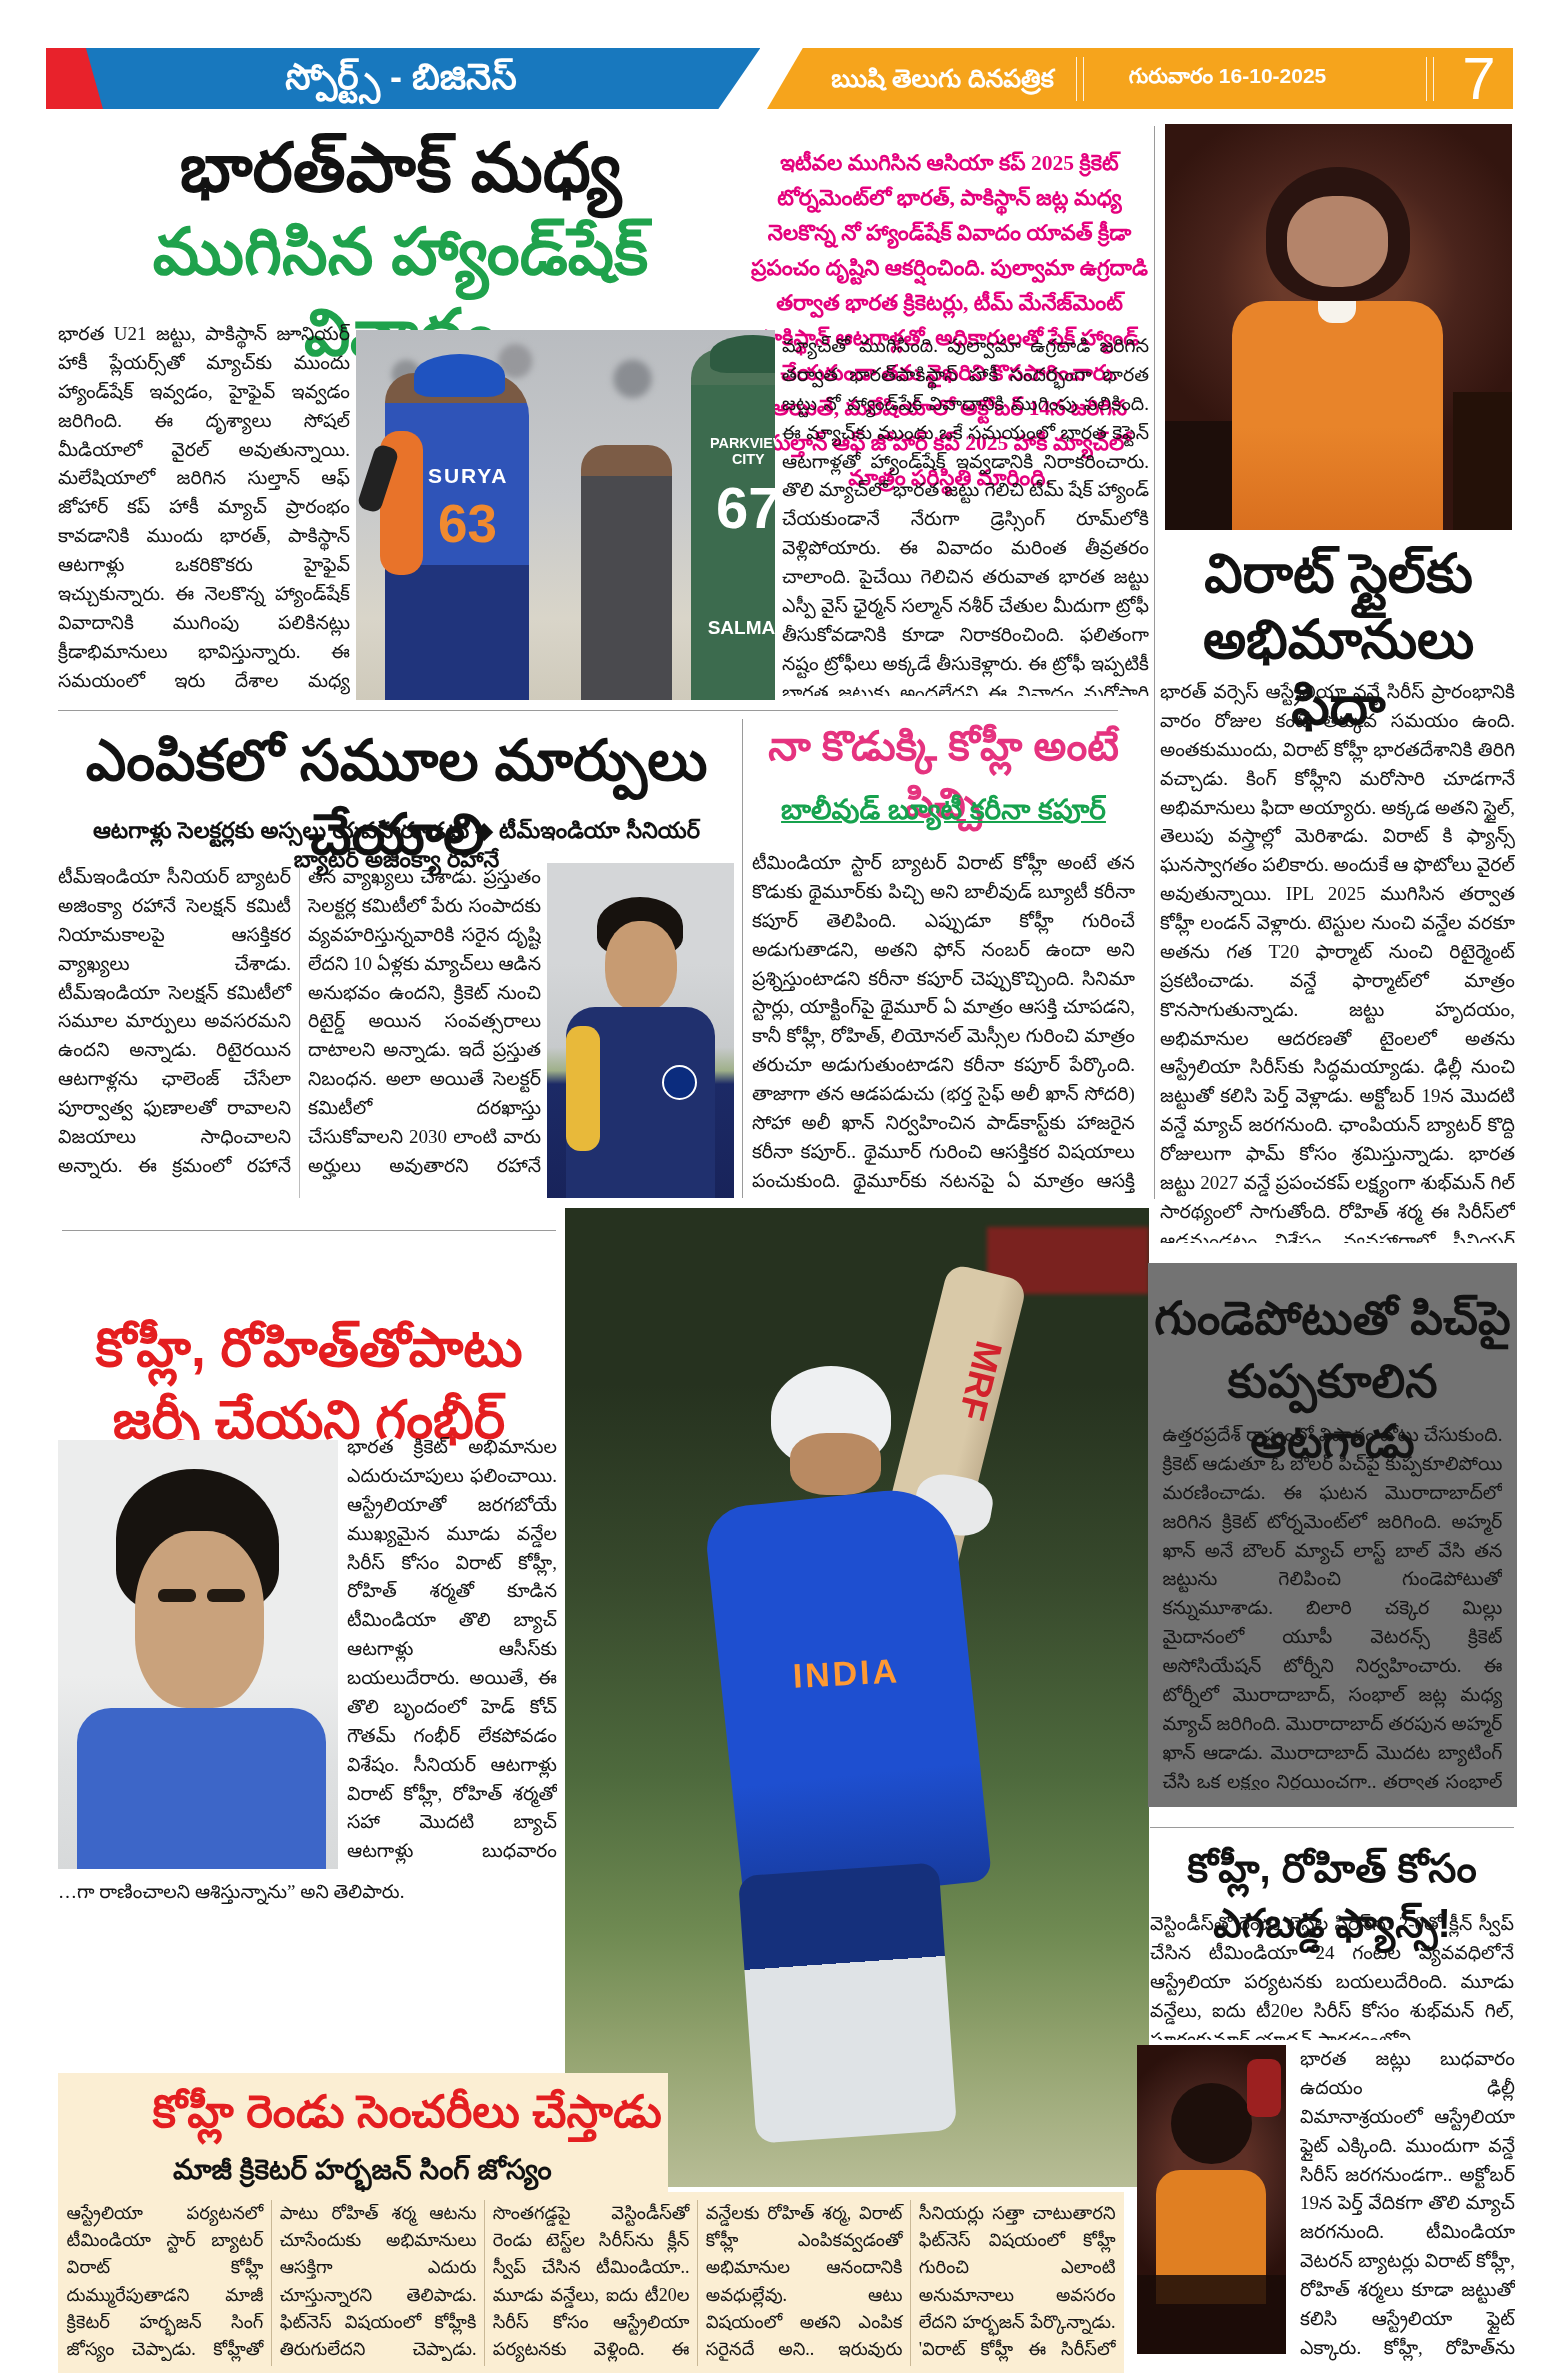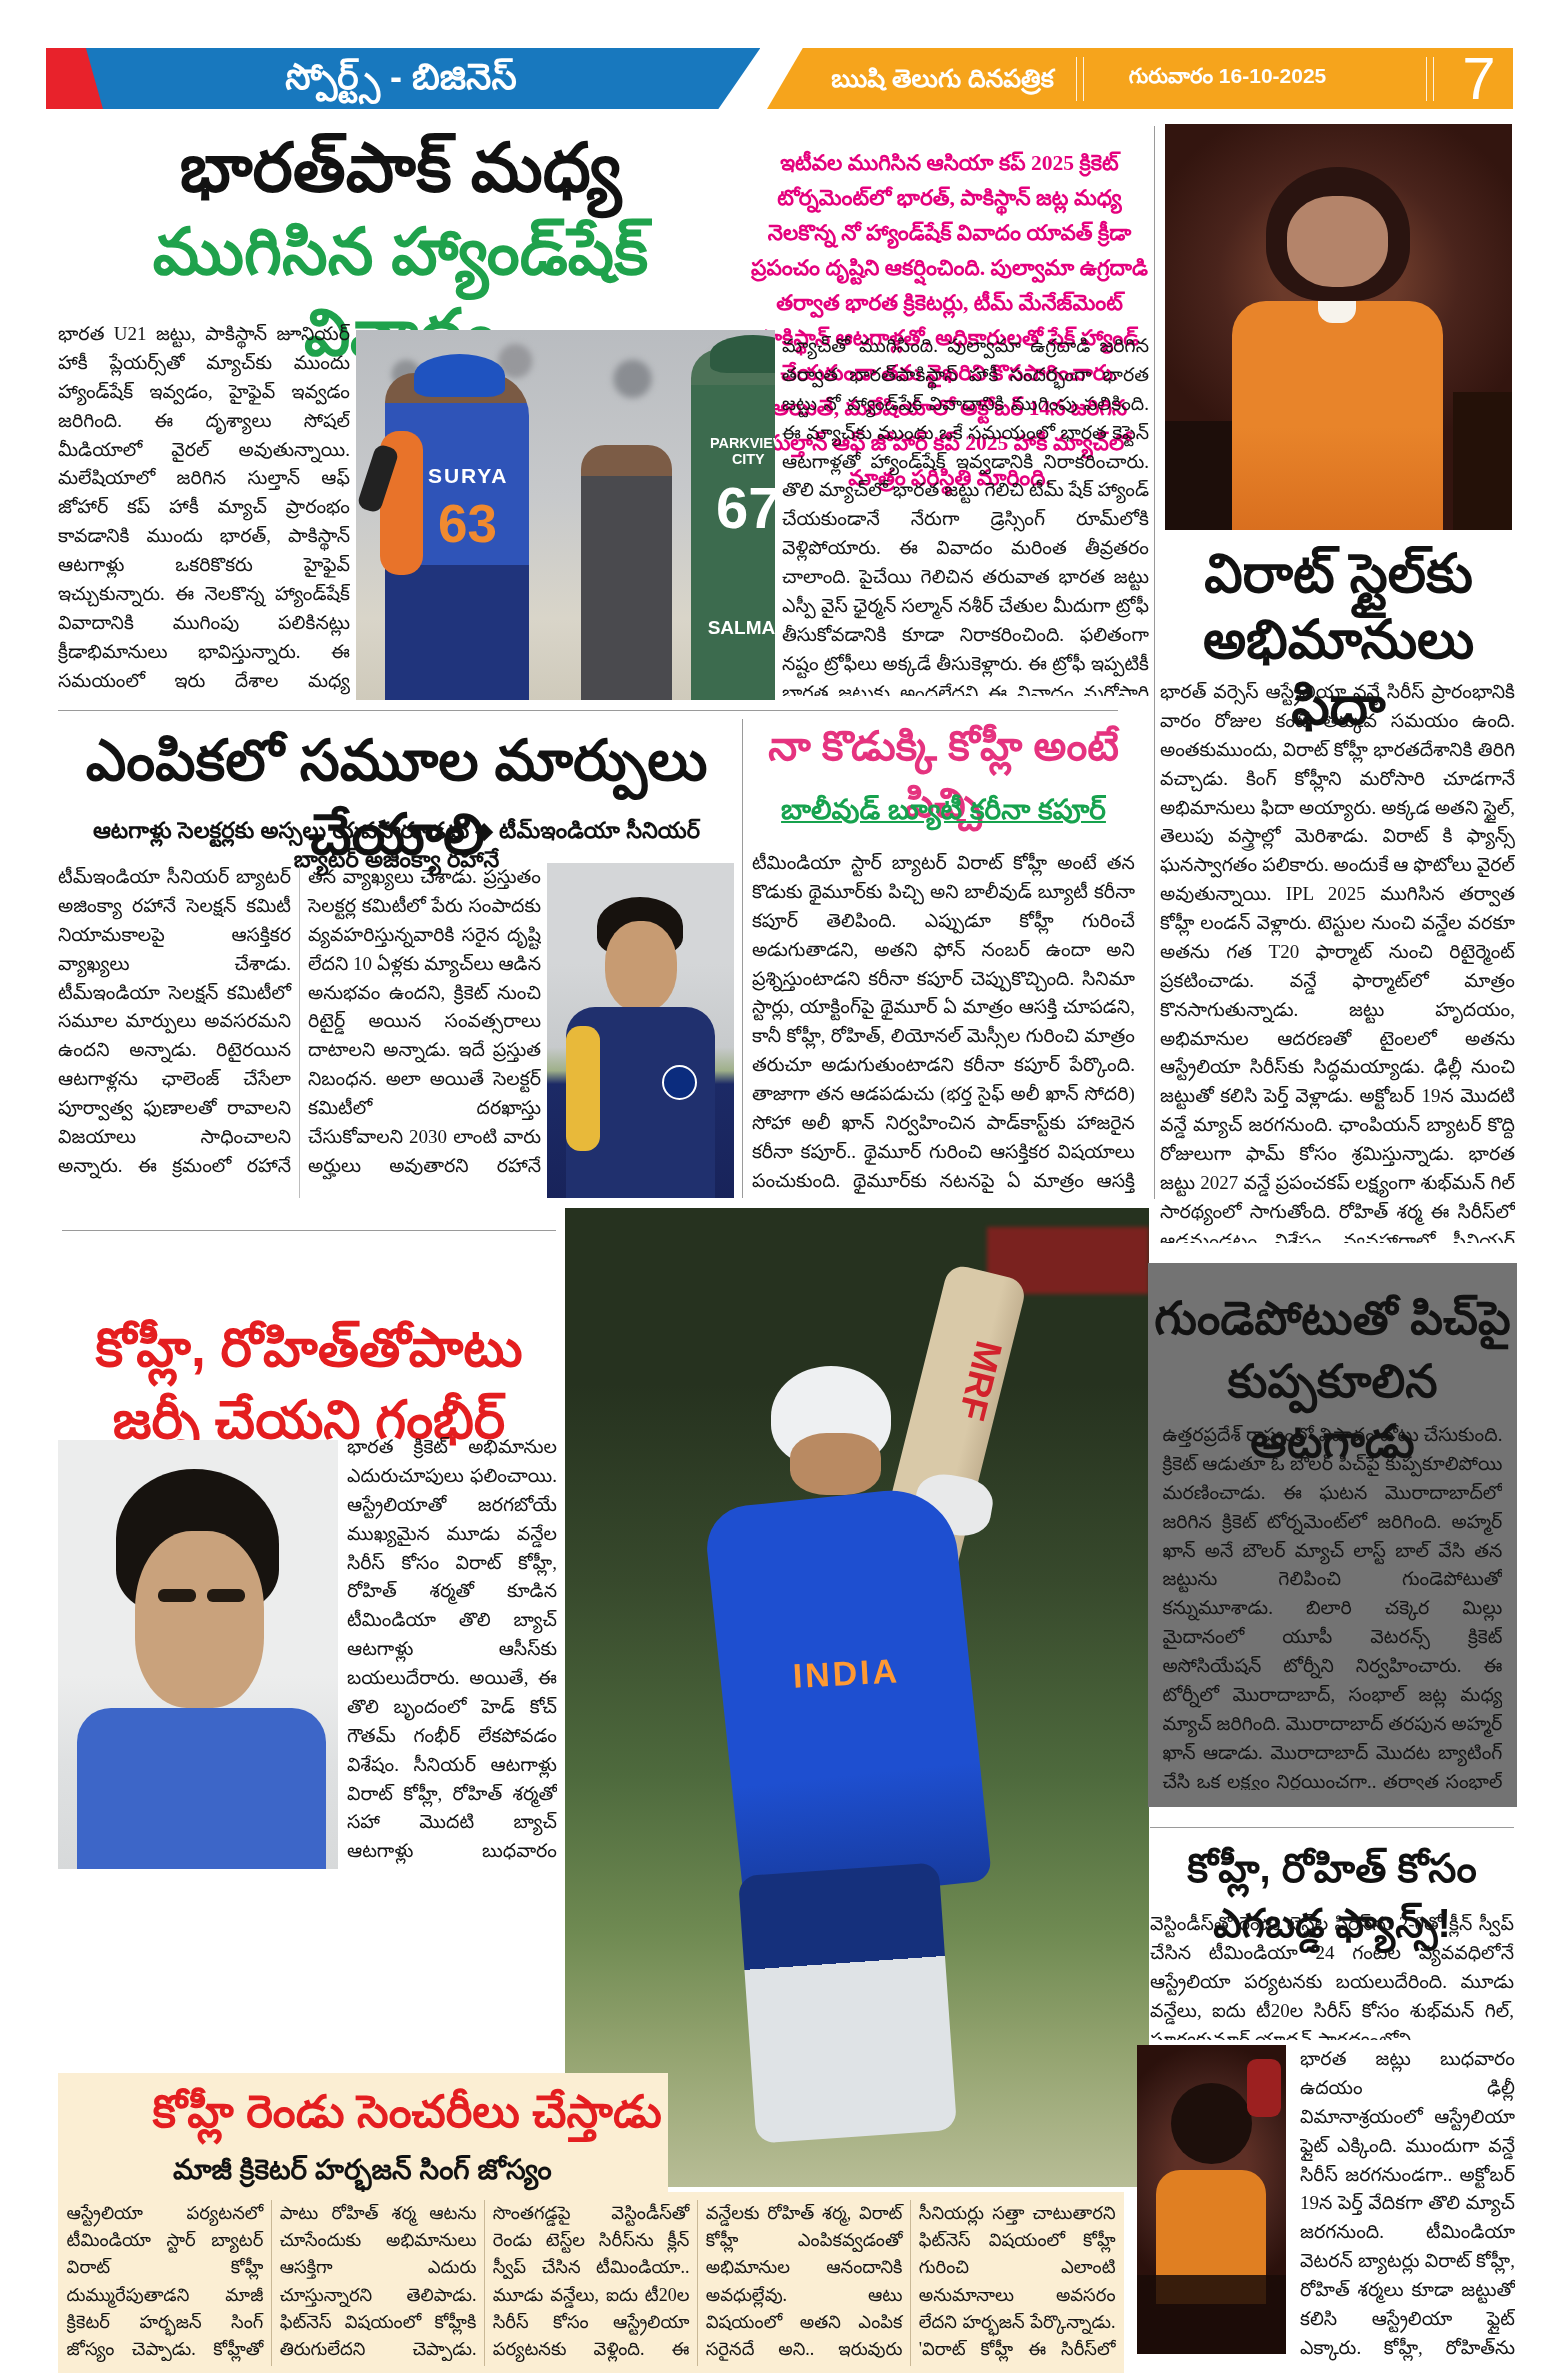--- a/index.html
+++ b/index.html
@@ -144,20 +144,21 @@
        linear-gradient(180deg,#eceded 0 55%,#dfe1e2 75%,#d7d9da 100%);">
     <div class="abs" style="left:58px;top:29px;width:163px;height:144px;background:#17130f;border-radius:48% 52% 30% 30%;"></div>
     <div class="abs" style="left:77px;top:91px;width:129px;height:177px;background:#c9a27c;border-radius:44% 44% 40% 40%;">
       <div class="abs" style="left:23px;top:58px;width:38px;height:12.5px;background:#221a12;border-radius:5.8px;"></div>
       <div class="abs" style="left:72px;top:58px;width:38px;height:12.5px;background:#221a12;border-radius:5.8px;"></div>
     </div>
     <div class="abs" style="left:19px;top:268px;width:249px;height:161px;background:#3d66c8;border-radius:34px 34px 0 0;"></div>
   </div>
 
   <div class="abs jtext" style="left:347px;top:1433px;width:210px;height:436px;overflow:hidden;">భారత క్రికెట్ అభిమానుల ఎదురుచూపులు ఫలించాయి. ఆస్ట్రేలియాతో జరగబోయే ముఖ్యమైన మూడు వన్డేల సిరీస్ కోసం విరాట్ కోహ్లీ, రోహిత్ శర్మతో కూడిన టీమిండియా తొలి బ్యాచ్ ఆటగాళ్లు ఆసీస్‌కు బయలుదేరారు. అయితే, ఈ తొలి బృందంలో హెడ్ కోచ్ గౌతమ్ గంభీర్ లేకపోవడం విశేషం. సీనియర్ ఆటగాళ్లు విరాట్ కోహ్లీ, రోహిత్ శర్మతో సహా మొదటి బ్యాచ్ ఆటగాళ్లు బుధవారం (అక్టోబర్ 15, 2025) ఉదయం ఢిల్లీలోని ఇందిరా గాంధీ అంతర్జాతీయ విమానాశ్రయం నుంచి ఆస్ట్రేలియాకు పయనమయ్యారు. జట్టు సభ్యులు: విరాట్ కోహ్లీ, రోహిత్ శర్మ, శ్రేయస్ అయ్యర్, అక్షర్ పటేల్, అర్షదీప్ సింగ్, ప్రసిధ్ కృష్ణ తదితరులు ఈ బ్యాచ్‌లో ఆస్ట్రేలియాకు వెళ్లారు. టీమిండియాకు హెడ్ కోచ్ గౌతమ్ గంభీర్, కోచింగ్ సిబ్బందితో కలిసి మరో బ్యాచ్‌లో ఆస్ట్రేలియాకు పయనం కానున్నారు. ఈ సిరీస్‌కు ముందు, టీమిండియా ఆస్ట్రేలియాతో టెస్ట్ సిరీస్‌లో 20తో క్లీన్‌స్వీప్ చేసింది. ఈ టెస్ట్ సిరీస్ మంగళవారం (అక్టోబర్ 14) ముగియడంతో, అందులో పాల్గొన్న ఆటగాళ్లకు తరువాత రోజు ప్రయాణానికి సిద్ధమయ్యారు…</div>
+  <div class="abs jtext" style="left:58px;top:1878px;width:500px;height:38px;overflow:hidden;">…గా రాణించాలని ఆశిస్తున్నాను” అని తెలిపారు.</div>
 
   <div class="photo" style="left:565px;top:1208px;width:584px;height:979px;background:
        linear-gradient(180deg,#26321f 0 18%,#37492c 38%,#4e6a3d 58%,#6f8a52 74%,#93a36f 86%,#b8bd96 100%);">
     <div class="abs" style="left:422px;top:19px;width:162px;height:67px;background:#8f1f1f;opacity:.8;filter:blur(1.9px);"></div>
 
     <div class="abs" style="left:206px;top:158px;width:120px;height:101px;background:#eef0f2;border-radius:50% 50% 42% 42%;"></div>
     <div class="abs" style="left:225px;top:225px;width:91px;height:62px;background:#b98a62;border-radius:40%;"></div>
 
     <div class="abs" style="left:331px;top:58px;width:81px;height:431px;background:
          linear-gradient(90deg,#d9c9a8 0 70%,#c4b292 100%);border-radius:19px;transform:rotate(14deg);">

